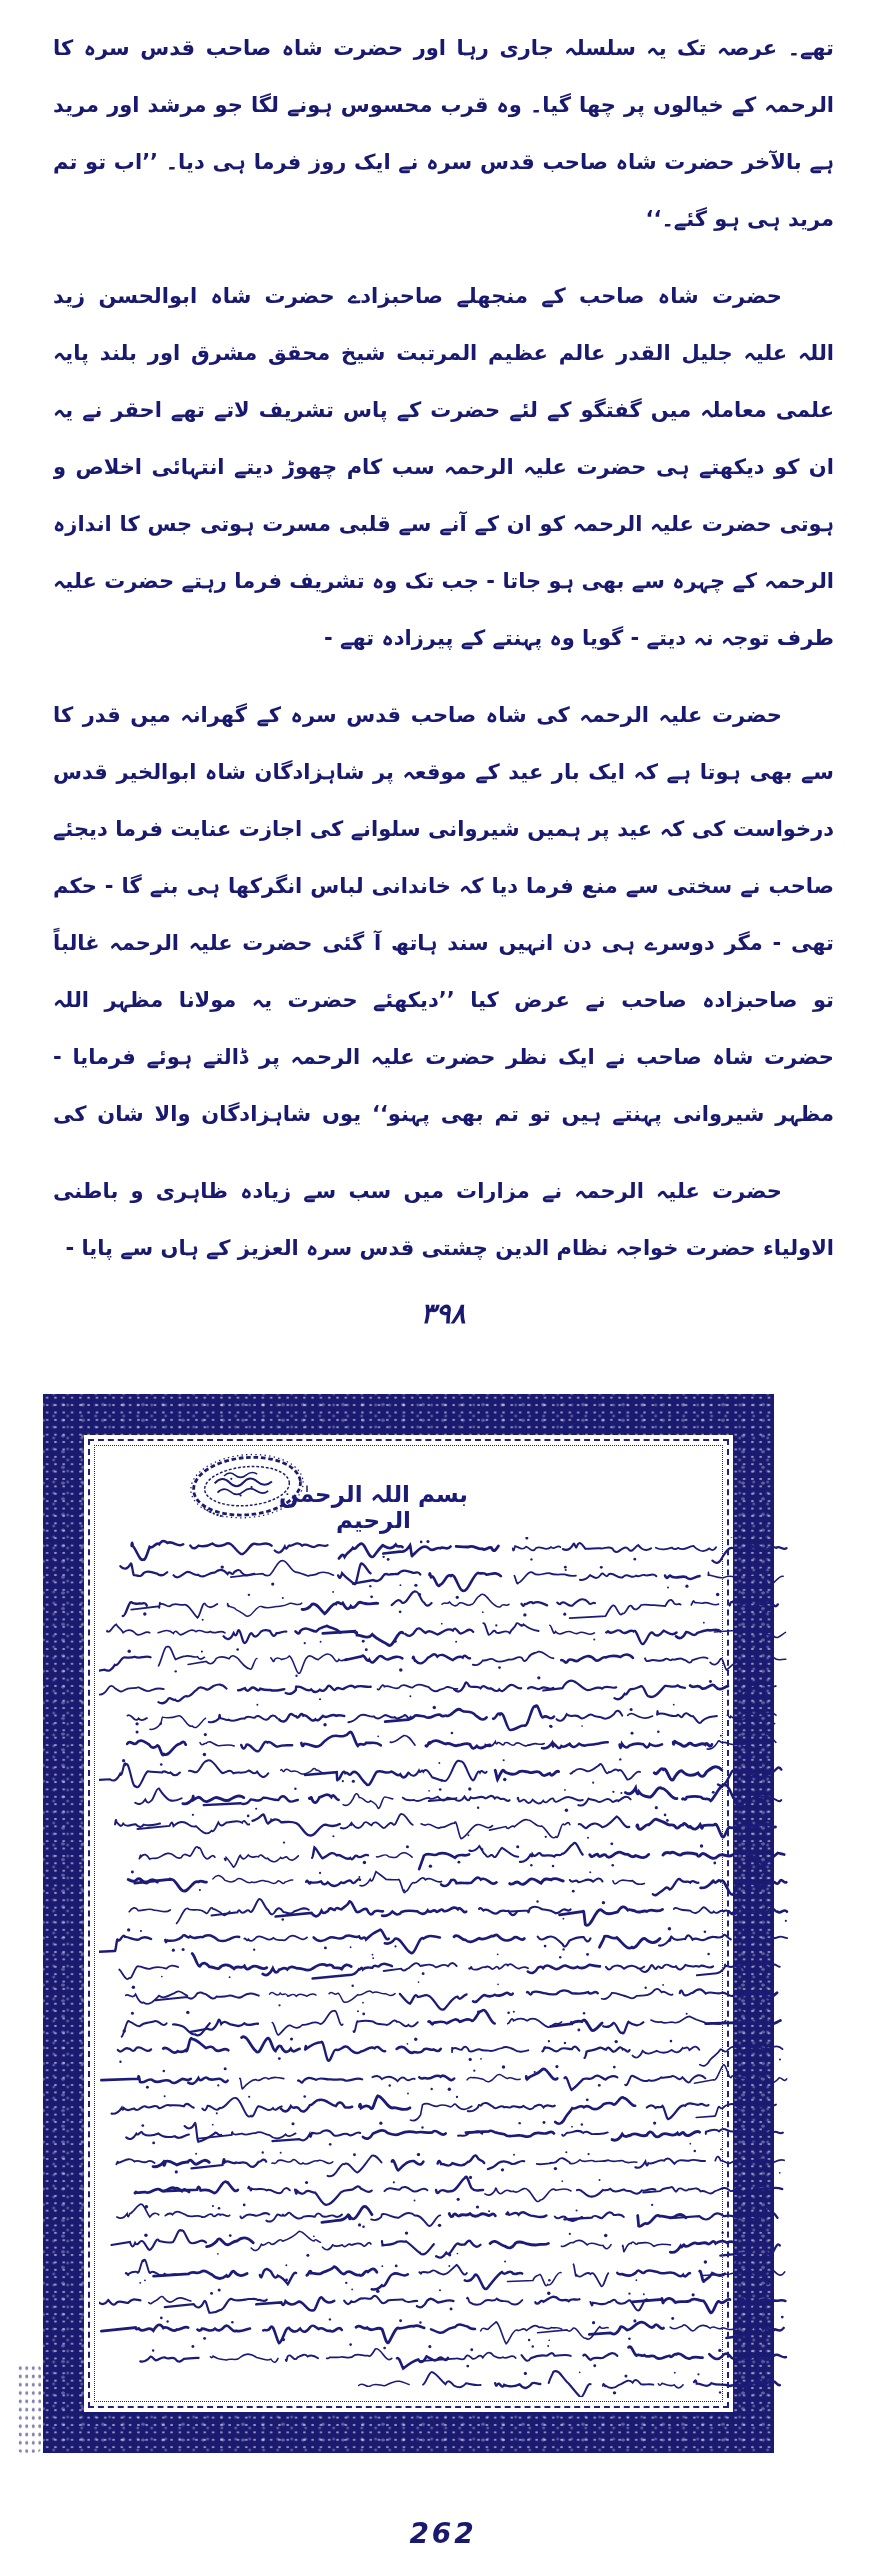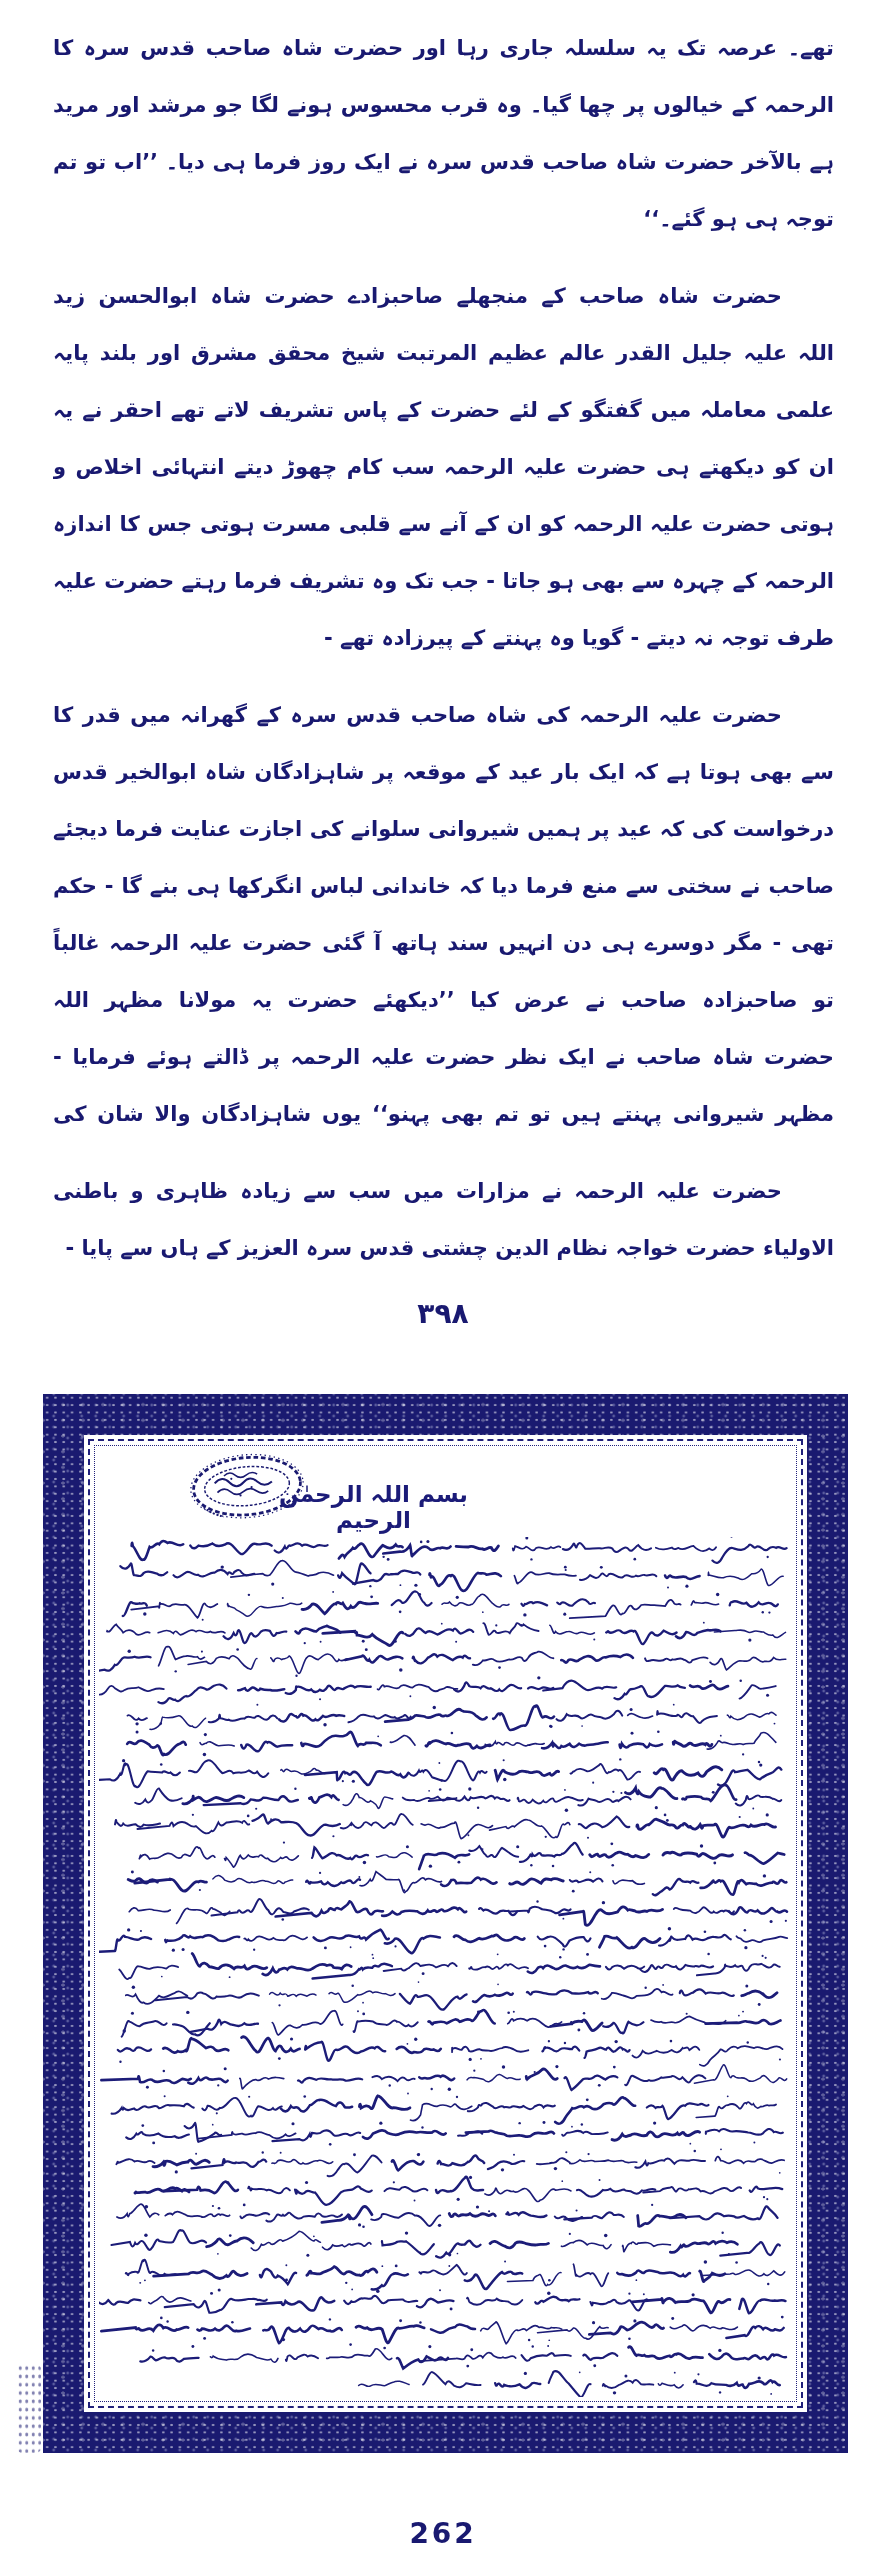--- a/index.html
+++ b/index.html
@@ -17,27 +17,27 @@
   .para{margin:0 0 20px 0;}
   .line{
     height:57px;line-height:57px;font-size:21px;
     text-align:justify;text-align-last:justify;overflow:hidden;
   }
   .line.short{text-align-last:right;}
   .line.indent{padding-right:52px;}
   
   .pageno{
     position:absolute;width:100%;text-align:center;color:#191970;
-    font-size:28px;font-weight:700;letter-spacing:2.8px;
+    font-size:28px;font-weight:700;letter-spacing:2.8px;font-style:italic;
   }
   #pgtop{top:1297px;}
   #pgbottom{top:2517px;}
   
   .frame{
-    position:absolute;left:43px;top:1394px;width:805px;height:1059px;
+    position:absolute;left:43px;top:1394px;width:731px;height:1059px;
     background-color:#1a1a70;
     background-image:
       radial-gradient(rgba(255,255,255,.55) 0.9px,transparent 1.6px),
       radial-gradient(rgba(228,234,255,.40) 0.9px,transparent 1.9px),
       radial-gradient(rgba(255,255,255,.30) 1.5px,transparent 2.4px);
     background-size:8.3px 7.4px,14px 11px,20px 15.7px;
     background-position:0 0,3.7px 5.5px,10px 2.8px;
   }
   .frame-white{position:absolute;inset:41px;background:#ffffff;}
   .frame-dash{position:absolute;inset:45px;border:2.8px dashed #20207a;}
@@ -59,21 +59,21 @@
 </head>
 <body>
 
 <div class="page">
 
   <section class="text-block">
       <div class="para">
         <div class="line">تھے۔ عرصہ تک یہ سلسلہ جاری رہا اور حضرت شاہ صاحب قدس سرہ کا تصور حضرت علیہ</div>
         <div class="line">الرحمہ کے خیالوں پر چھا گیا۔ وہ قرب محسوس ہونے لگا جو مرشد اور مرید کے درمیان ہوتا</div>
         <div class="line">ہے بالآخر حضرت شاہ صاحب قدس سرہ نے ایک روز فرما ہی دیا۔ ’’اب تو تم ہمارے</div>
-        <div class="line short">توجہ ہی ہو گئے۔‘‘</div>
+        <div class="line short">مرید ہی ہو گئے۔‘‘</div>
       </div>
       <div class="para">
         <div class="line indent">حضرت شاہ صاحب کے منجھلے صاحبزادے حضرت شاہ ابوالحسن زید فاروقی رحمة</div>
         <div class="line">اللہ علیہ جلیل القدر عالم عظیم المرتبت شیخ محقق مشرق اور بلند پایہ مصنف تھے بھی کبھی کسی</div>
         <div class="line">علمی معاملہ میں گفتگو کے لئے حضرت کے پاس تشریف لاتے تھے احقر نے یہ دیکھا کہ</div>
         <div class="line">ان کو دیکھتے ہی حضرت علیہ الرحمہ سب کام چھوڑ دیتے انتہائی اخلاص و محبت سے گفتگو</div>
         <div class="line">ہوتی حضرت علیہ الرحمہ کو ان کے آنے سے قلبی مسرت ہوتی جس کا اندازہ حضرت علیہ</div>
         <div class="line">الرحمہ کے چہرہ سے بھی ہو جاتا - جب تک وہ تشریف فرما رہتے حضرت علیہ الرحمہ کسی کی</div>
         <div class="line short">طرف توجہ نہ دیتے - گویا وہ پہنتے کے پیرزادہ تھے -</div>
       </div>

